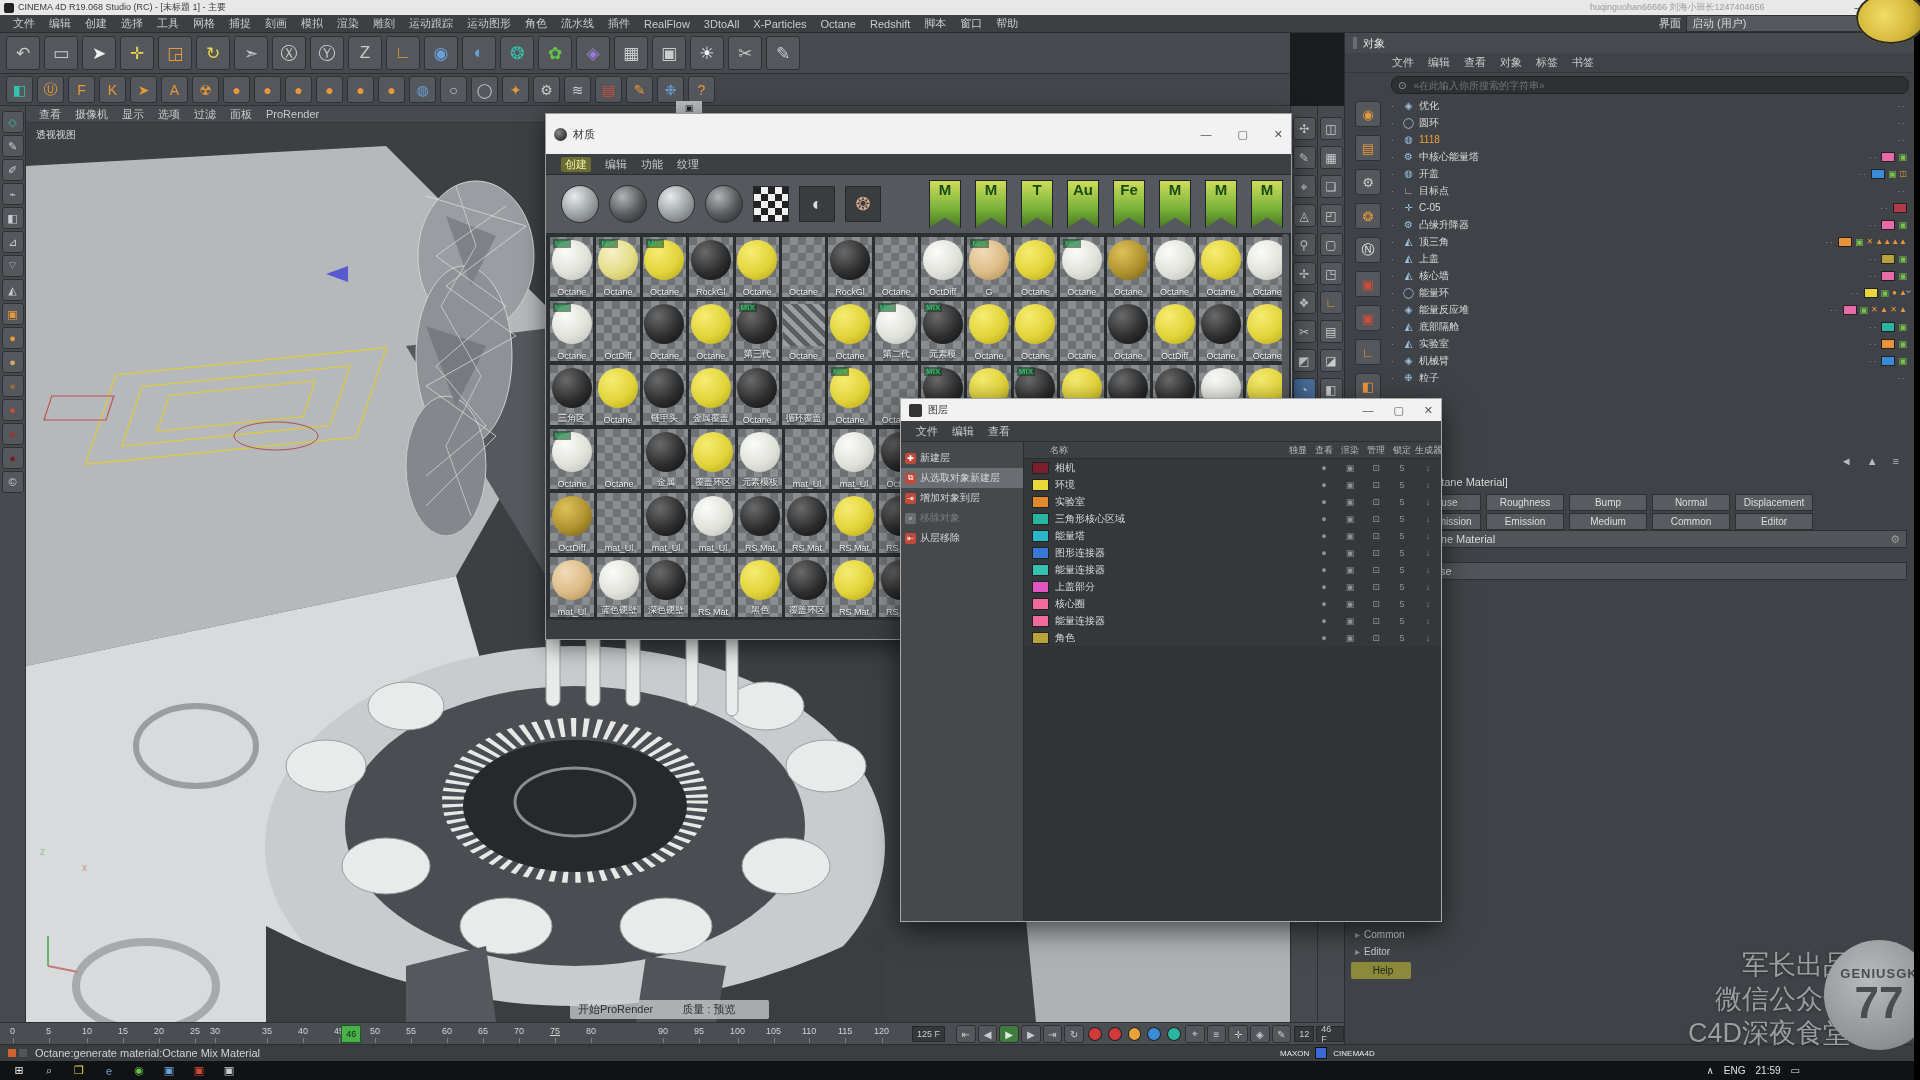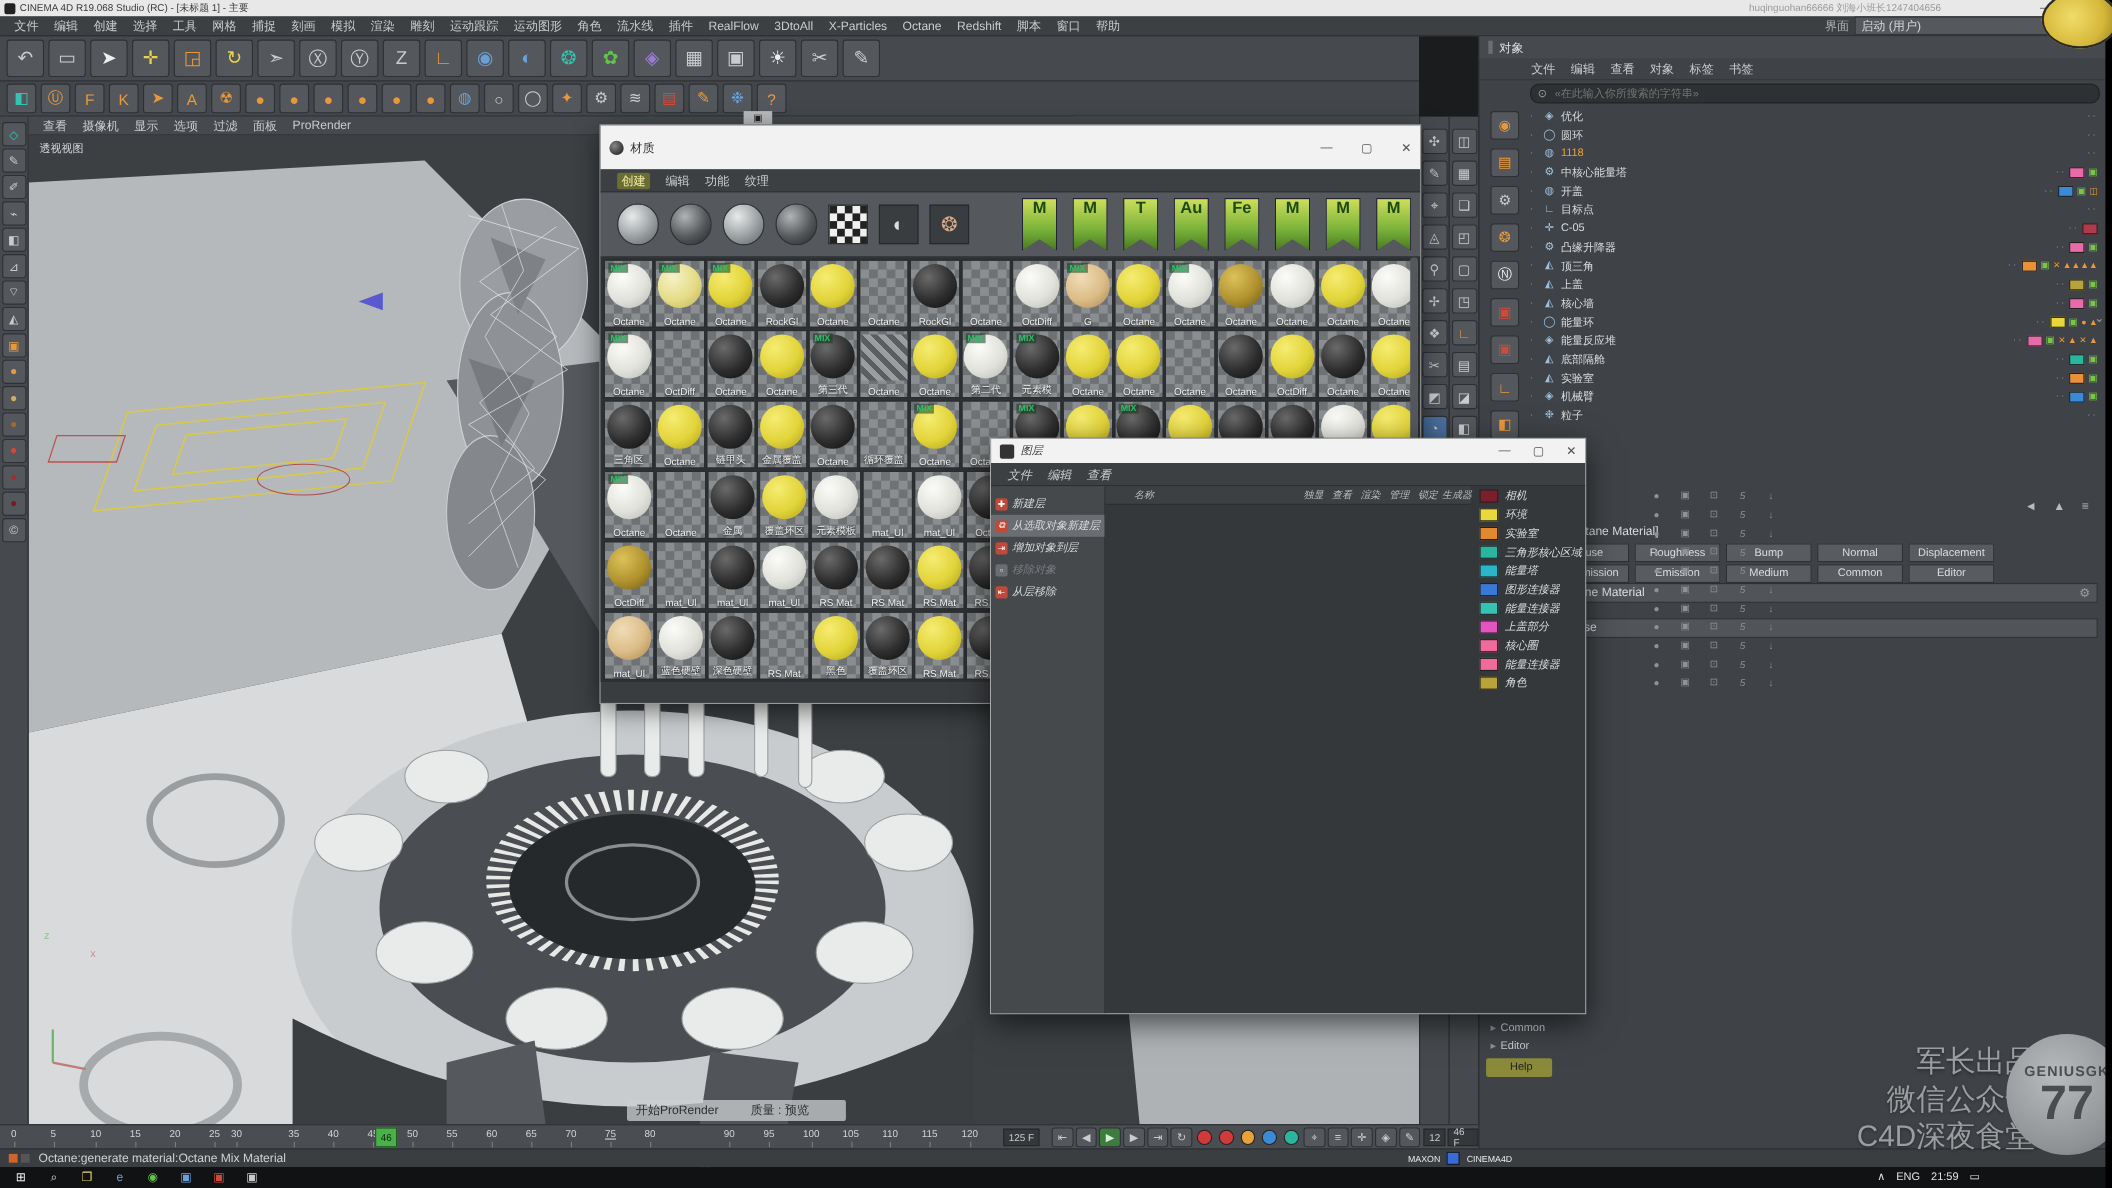--- a/index.html
+++ b/index.html
@@ -10,21 +10,21 @@
   #titlebar{left:0;top:0;width:1920px;height:15px;background:#e8e8e8;color:#3a3a3a;
             display:flex;align-items:center;font-size:9px;padding:0 4px;box-sizing:border-box;}
   #titlebar .appicon{width:10px;height:10px;background:#222;border-radius:2px;margin-right:4px;}
   #titlebar .wmark{margin-left:auto;color:#9a9a9a;margin-right:76px;}
   #titlebar .winbtn{color:#444;margin:0 14px;font-size:10px;}
   #menubar{left:0;top:15px;width:1920px;height:18px;background:#3c4043;border-bottom:1px solid #2b2e30;
            display:flex;align-items:center;padding-left:6px;box-sizing:border-box;}
   .mi{margin:0 7px;color:#c9ccce;white-space:nowrap;}
   .mi.hot{color:#e0d87a;}
   #layoutbox{right:22px;top:14px;height:19px;display:flex;align-items:center;z-index:40;}
-  #layoutbox .lbl{color:#aeb1b3;margin-right:5px;}
+  #layoutbox .lbl{color:#aeb1b3;margin-right:5px;font-weight:bold;}
   #layoutbox .sel{background:#55585c;border:1px solid #2e3134;color:#d6d9db;width:200px;height:15px;
                   display:flex;align-items:center;padding:0 5px;justify-content:space-between;}
   #camcircle{right:-6px;top:-8px;width:70px;height:52px;border-radius:50%;z-index:50;
              background:radial-gradient(circle at 40% 45%,#f0dc6a 0%,#d6b83a 55%,#8a7420 100%);
              box-shadow:0 0 0 2px #2a2a2a inset;}
   #tb1{left:0;top:33px;width:1290px;height:41px;background:#46494d;border-bottom:1px solid #2e3134;
        display:flex;align-items:center;padding-left:4px;box-sizing:border-box;}
   #tb2{left:0;top:74px;width:1290px;height:32px;background:#43464a;border-bottom:1px solid #2e3134;
        display:flex;align-items:center;padding-left:4px;box-sizing:border-box;}
   #tb1 .chip{width:32px;height:32px;font-size:17px;}
@@ -88,31 +88,31 @@
   .sp.gold{background:radial-gradient(circle at 35% 30%,#dcc25a 0%,#b0922e 55%,#6e5a14 100%);}
   .sp.st{background:repeating-linear-gradient(45deg,#9a9ea0 0 5px,#5a5e60 5px 10px);border-radius:0;width:42px;height:42px;}
   .sp.ch{visibility:hidden;}
   .mixb{position:absolute;left:3px;top:2px;color:#2fbf6a;font-size:8px;font-weight:bold;
         background:rgba(20,60,30,.55);padding:0 2px;}
   .mlab{position:absolute;left:0;bottom:0;width:100%;text-align:center;font-size:9px;color:#f2f2f2;
         text-shadow:0 1px 2px #000;white-space:nowrap;overflow:hidden;}
   #matscroll{position:absolute;right:2px;top:120px;width:7px;height:380px;background:#54585c;border-radius:3px;}
   
   #laywin{left:900px;top:398px;width:540px;height:522px;z-index:10;background:#3f4347;
-          box-shadow:0 8px 26px rgba(0,0,0,.6);border:1px solid #a8a8a8;display:flex;flex-direction:column;font-style:italic;}
+          box-shadow:0 8px 26px rgba(0,0,0,.6);border:1px solid #a8a8a8;display:flex;flex-direction:column;}
   #laywin .wtitle{height:22px;font-size:10px;}
   #laywin .wtitle .wbtns{gap:20px;}
   #laybody{flex:1;display:flex;background:#34383b;}
   #laycmds{width:122px;background:#46494c;border-right:1px solid #2b2e30;padding-top:6px;}
   .cmd{display:flex;align-items:center;height:20px;padding:0 4px;color:#d6d9db;font-size:10px;white-space:nowrap;}
   .cmd .cic{width:11px;height:11px;border-radius:2px;margin-right:4px;flex:none;display:flex;align-items:center;
             justify-content:center;font-size:8px;color:#fff;}
   .cmd.on{background:#6a6e72;}
   .cmd.dim{color:#7a7e82;}
-  #laylist{flex:1;display:flex;flex-direction:row;}
+  #laylist{flex:1;display:flex;flex-direction:column;}
   #layhead{height:16px;background:#3c4043;display:flex;align-items:center;font-size:9px;color:#b8bbbd;
            border-bottom:1px solid #2b2e30;}
   #layhead .h0{width:150px;padding-left:26px;}
   #layhead .hc{width:26px;text-align:center;white-space:nowrap;}
   .lrow{height:17px;display:flex;align-items:center;font-size:10px;color:#d9dcde;}
   .lrow .lsw{width:15px;height:10px;margin:0 6px 0 8px;border:1px solid #222;flex:none;}
   .lrow .lname{width:125px;white-space:nowrap;overflow:hidden;}
   .lrow .lg{width:26px;text-align:center;color:#8e9294;font-size:9px;}
   #layempty{flex:1;background:#303437;}
   

